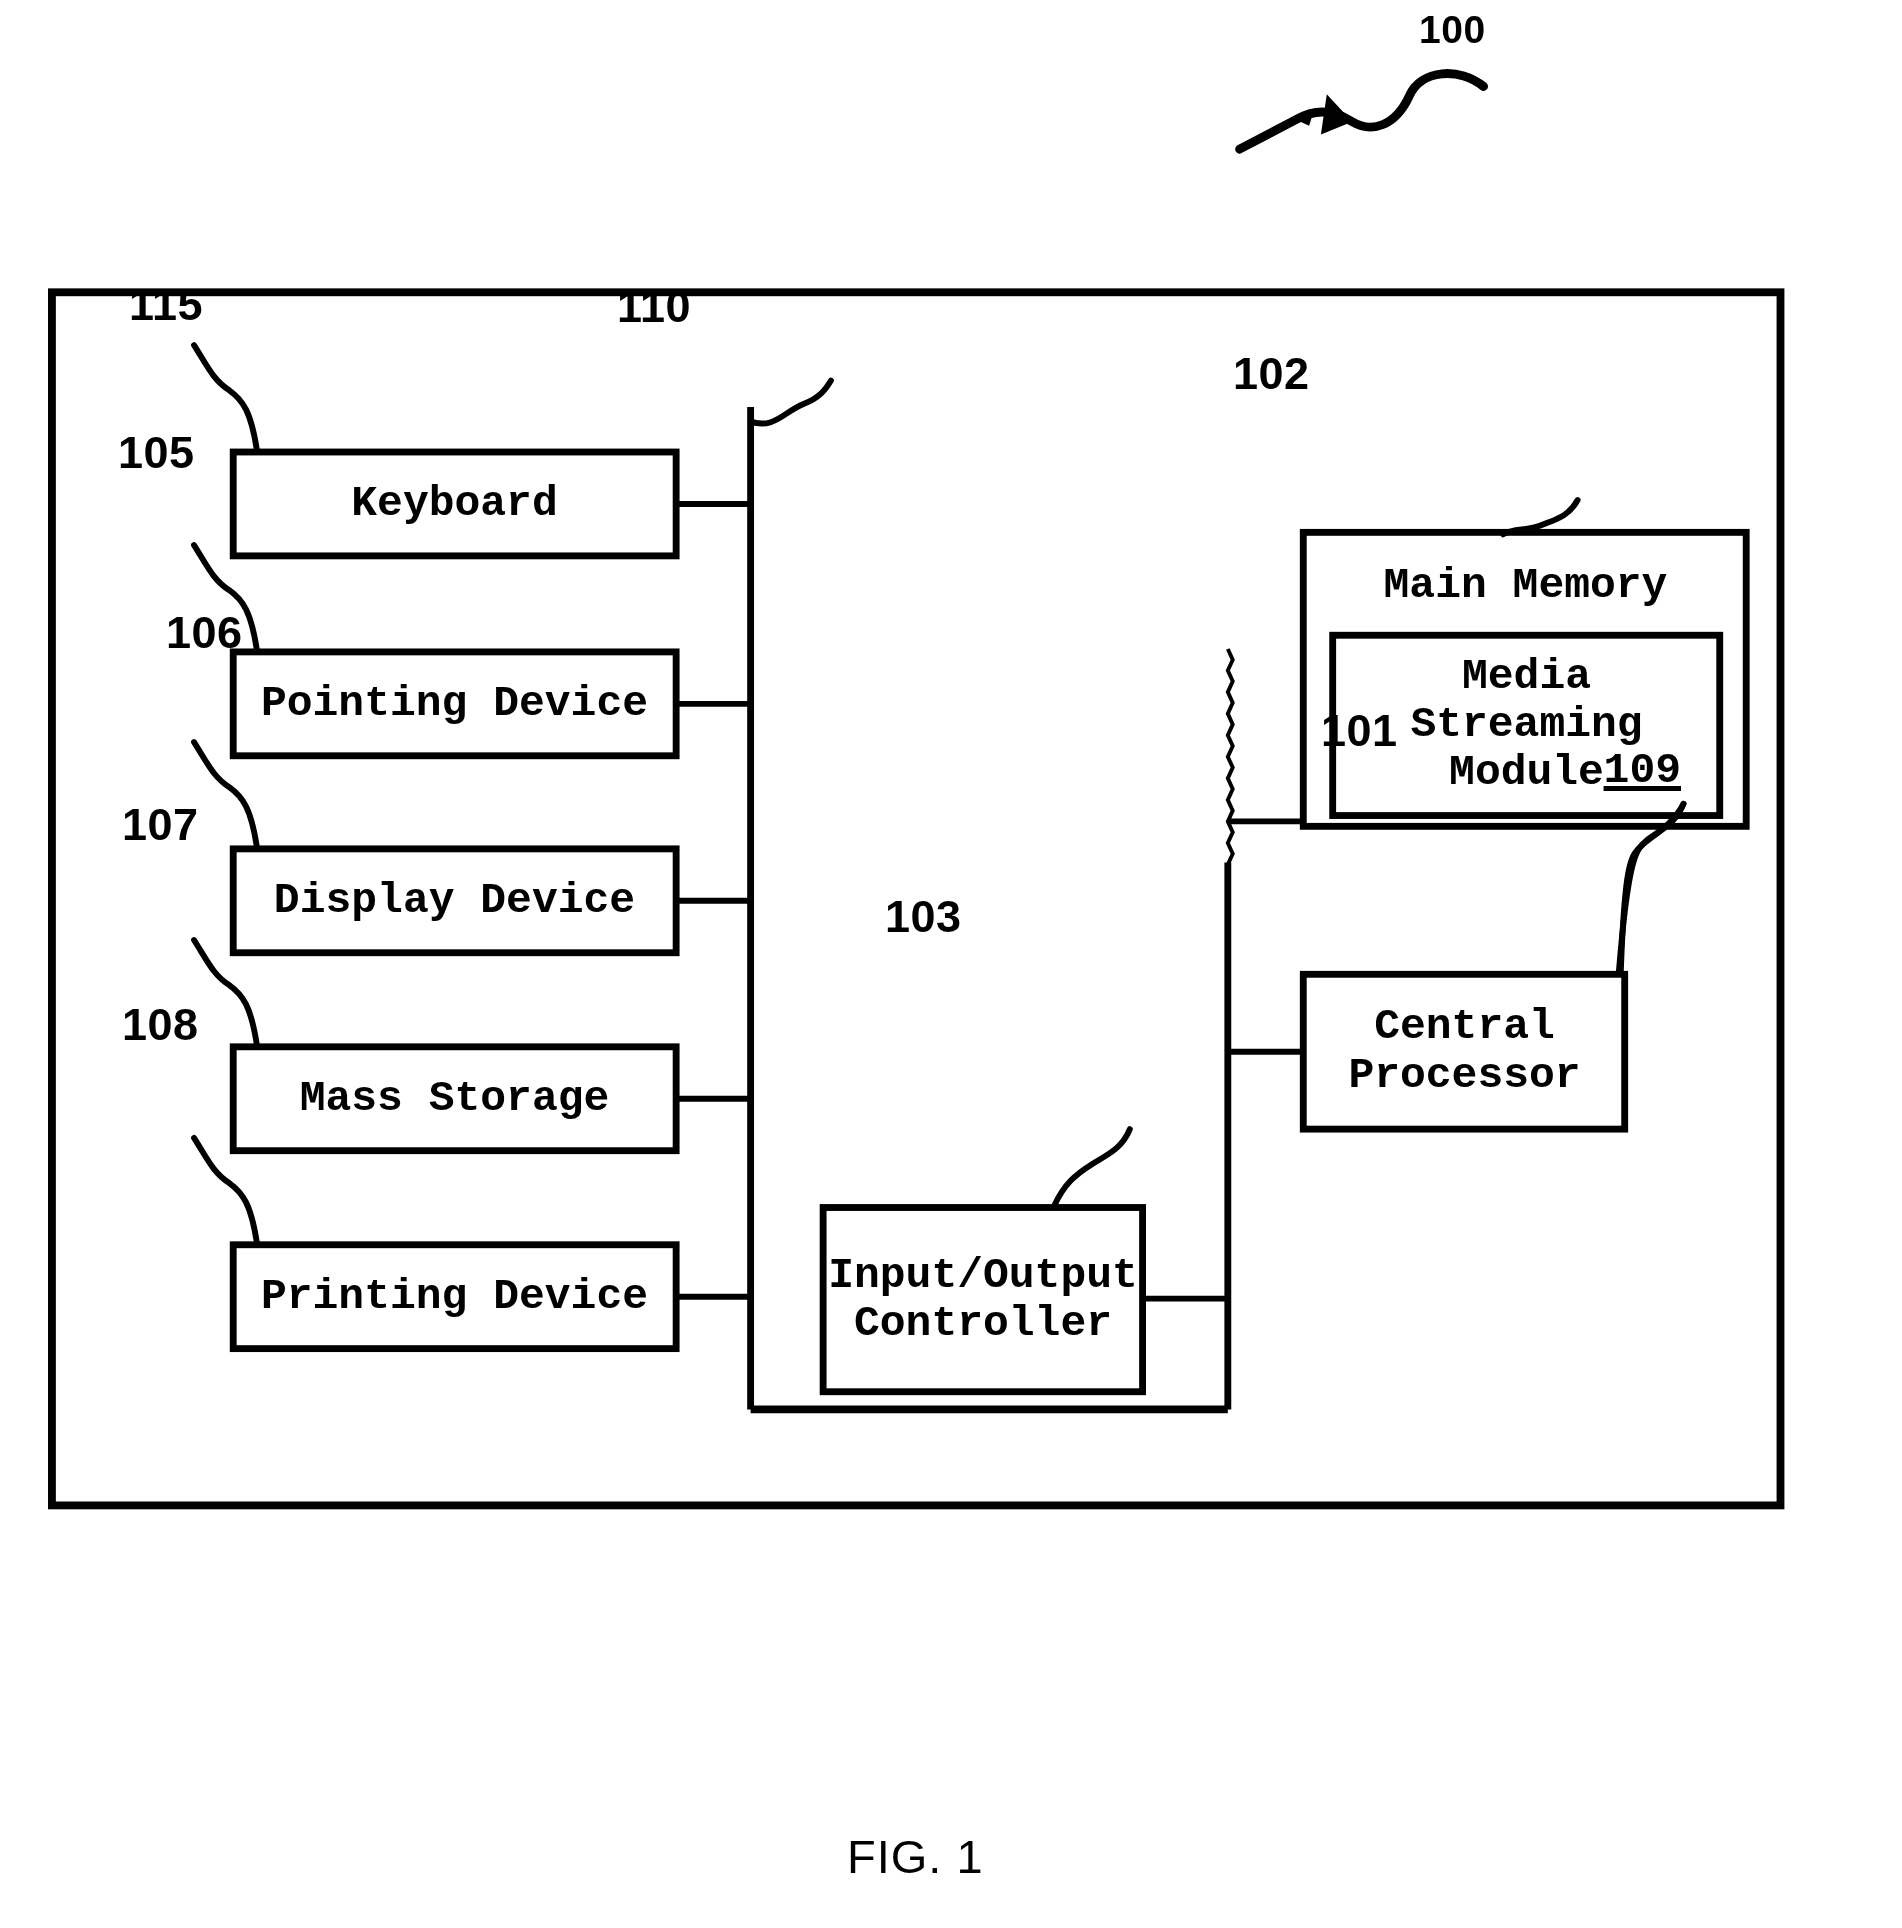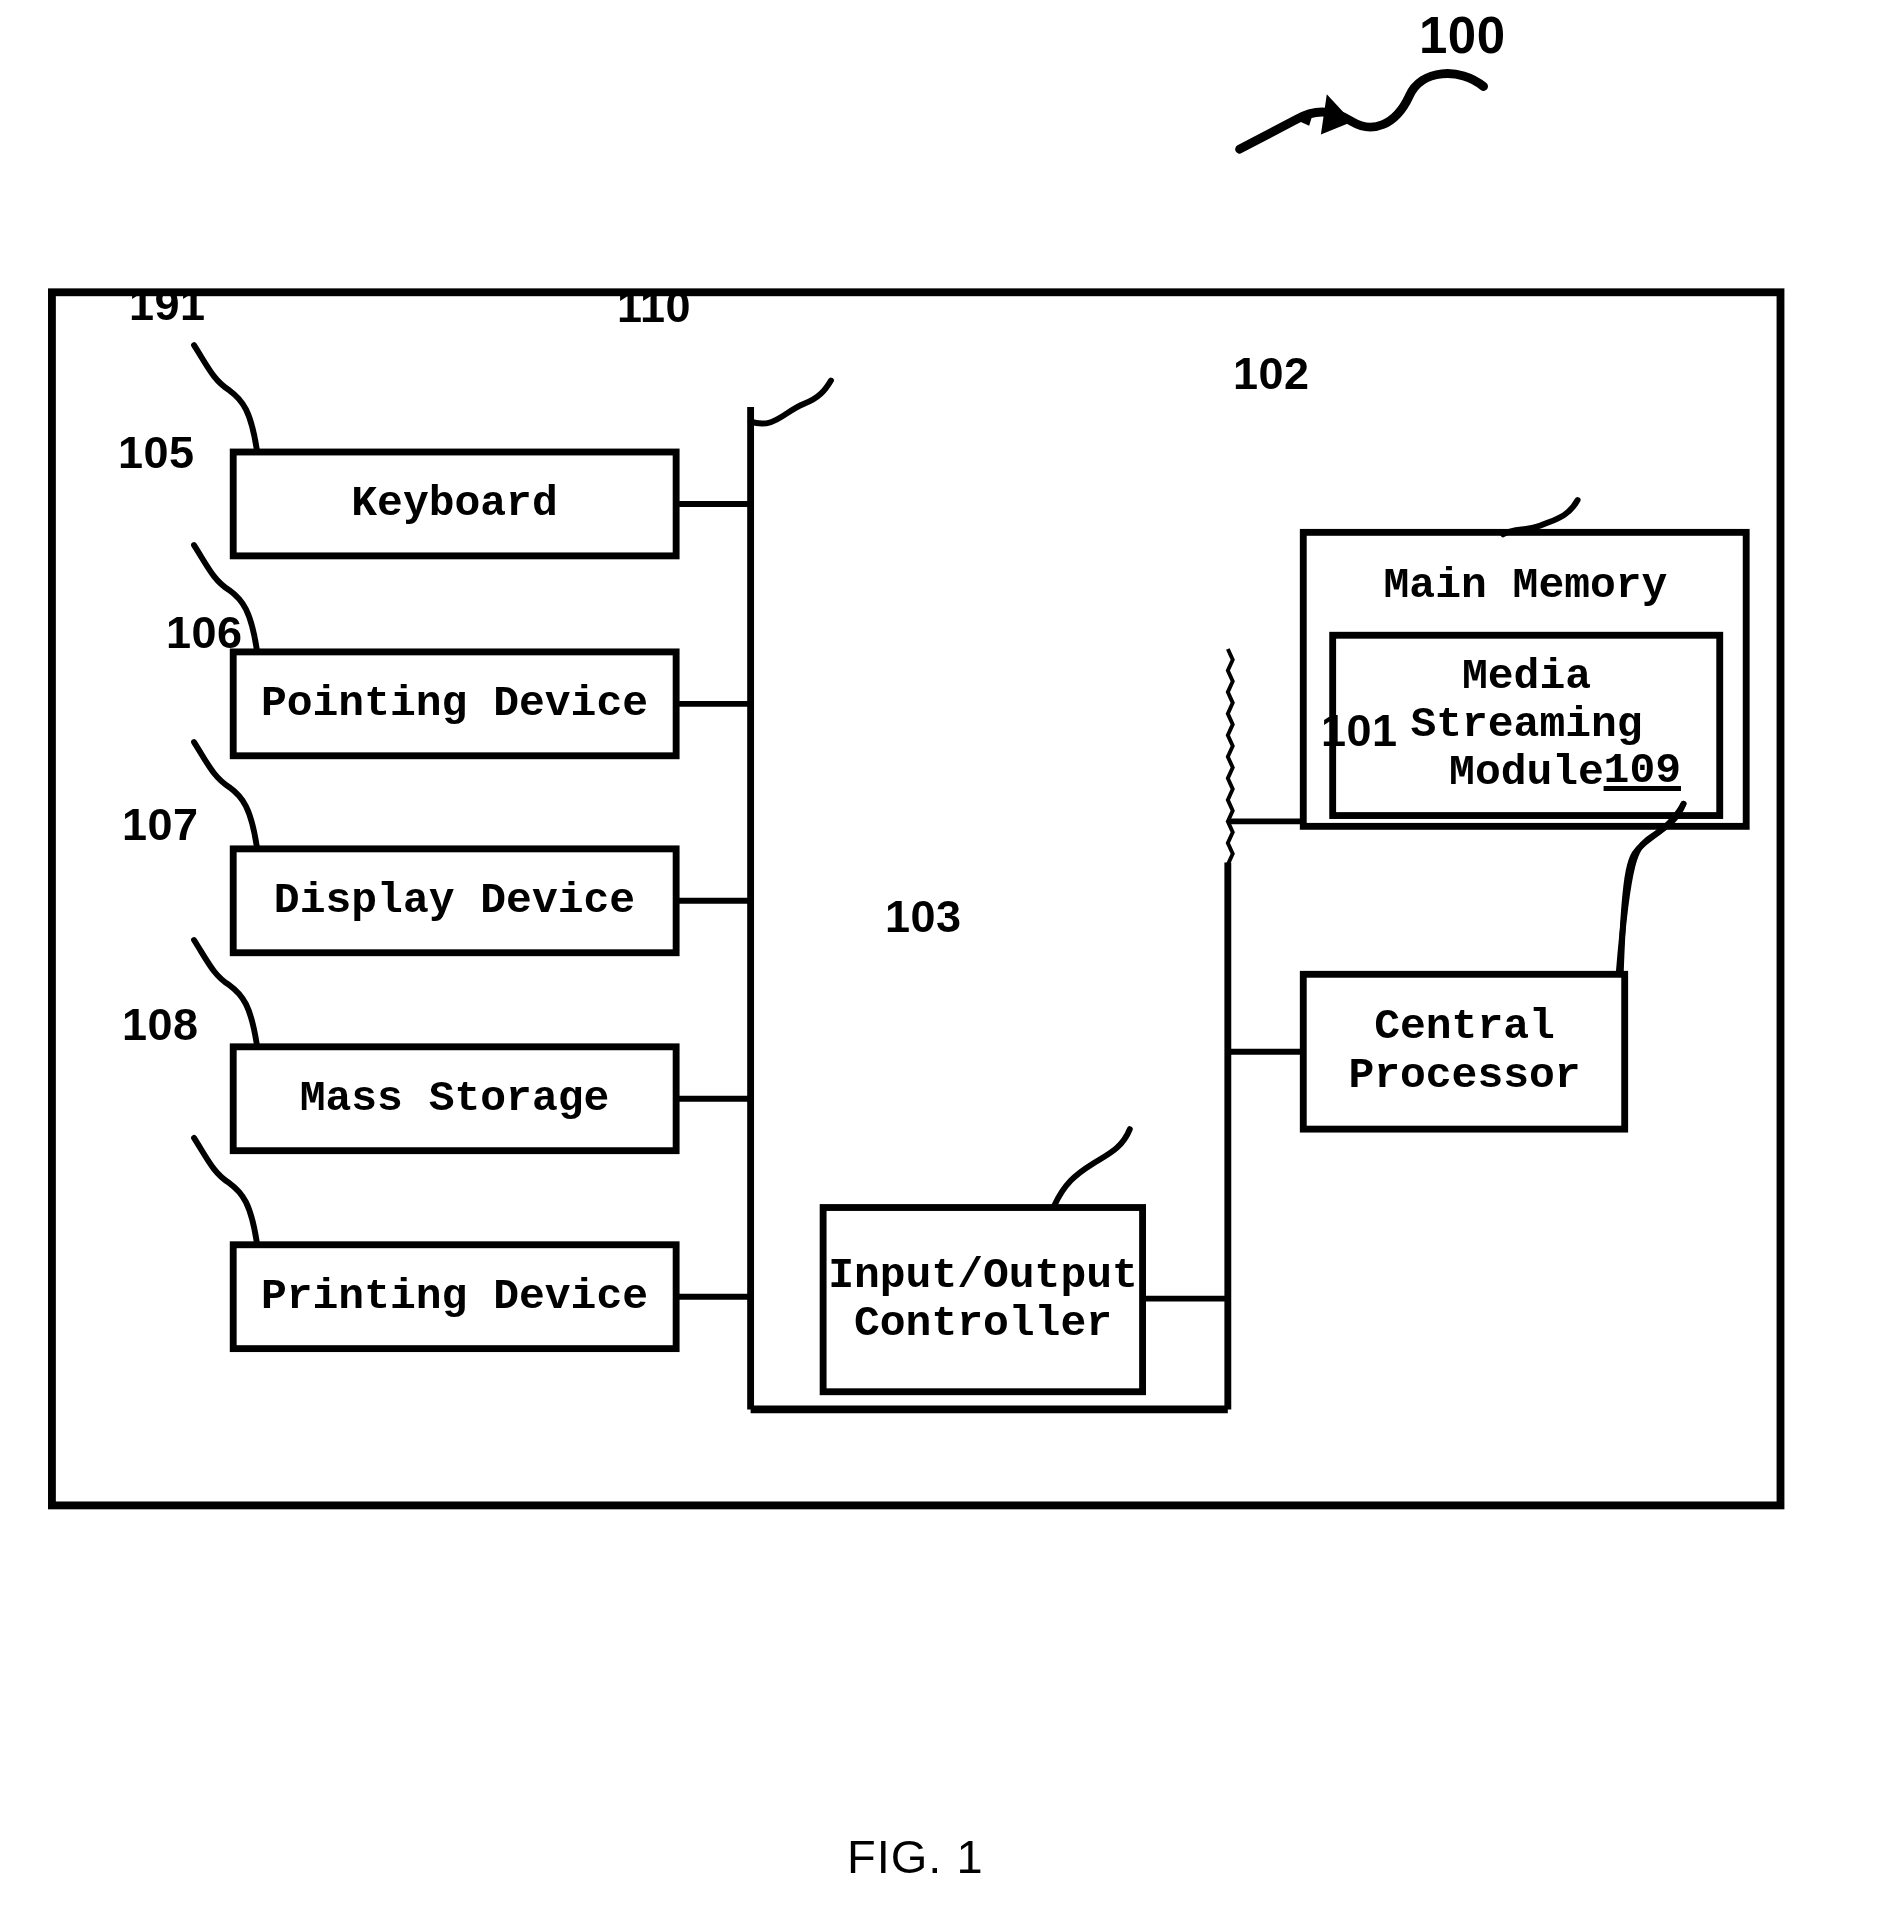--- a/index.html
+++ b/index.html
@@ -136,23 +136,23 @@
       <path d="M 1610 510 C 1600 528, 1586 530, 1572 536 C 1556 542, 1546 538, 1534 545"></path>
 
       <path d="M 1718 820 C 1710 840, 1696 846, 1682 856 C 1670 866, 1662 870, 1652 992"></path>
 
       <path d="M 1153 1152 C 1145 1172, 1130 1178, 1114 1188 C 1098 1198, 1086 1208, 1076 1230"></path>
     </g>
 
     <path d="M 1718 820 C 1706 842, 1690 850, 1676 862 C 1664 872, 1658 880, 1654 992" fill="none" stroke="#000" stroke-width="6" stroke-linecap="round"></path>
   </svg>
 
-  <div class="ref-num" style="left:1419px; top:9.8px; font-size:51px;">100</div>
+  <div class="ref-num" style="left:1419px; top:9.8px; font-size:39px;">100</div>
 
-  <div class="ref-num" style="left:129px; top:282px;">191</div>
+  <div class="ref-num" style="left:129px; top:282px;">115</div>
   <div class="ref-num" style="left:118px; top:430px;">105</div>
   <div class="ref-num" style="left:122px; top:610px;margin-left:44px;">106</div>
   <div class="ref-num" style="left:122px; top:802px;">107</div>
   <div class="ref-num" style="left:122px; top:1002px;">108</div>
 
   <div class="ref-num" style="left:617px; top:284px;">110</div>
 
   <div class="ref-num" style="left:1233px; top:351px;">102</div>
 
   <div class="ref-num" style="left:1321px; top:708px;">101</div>

